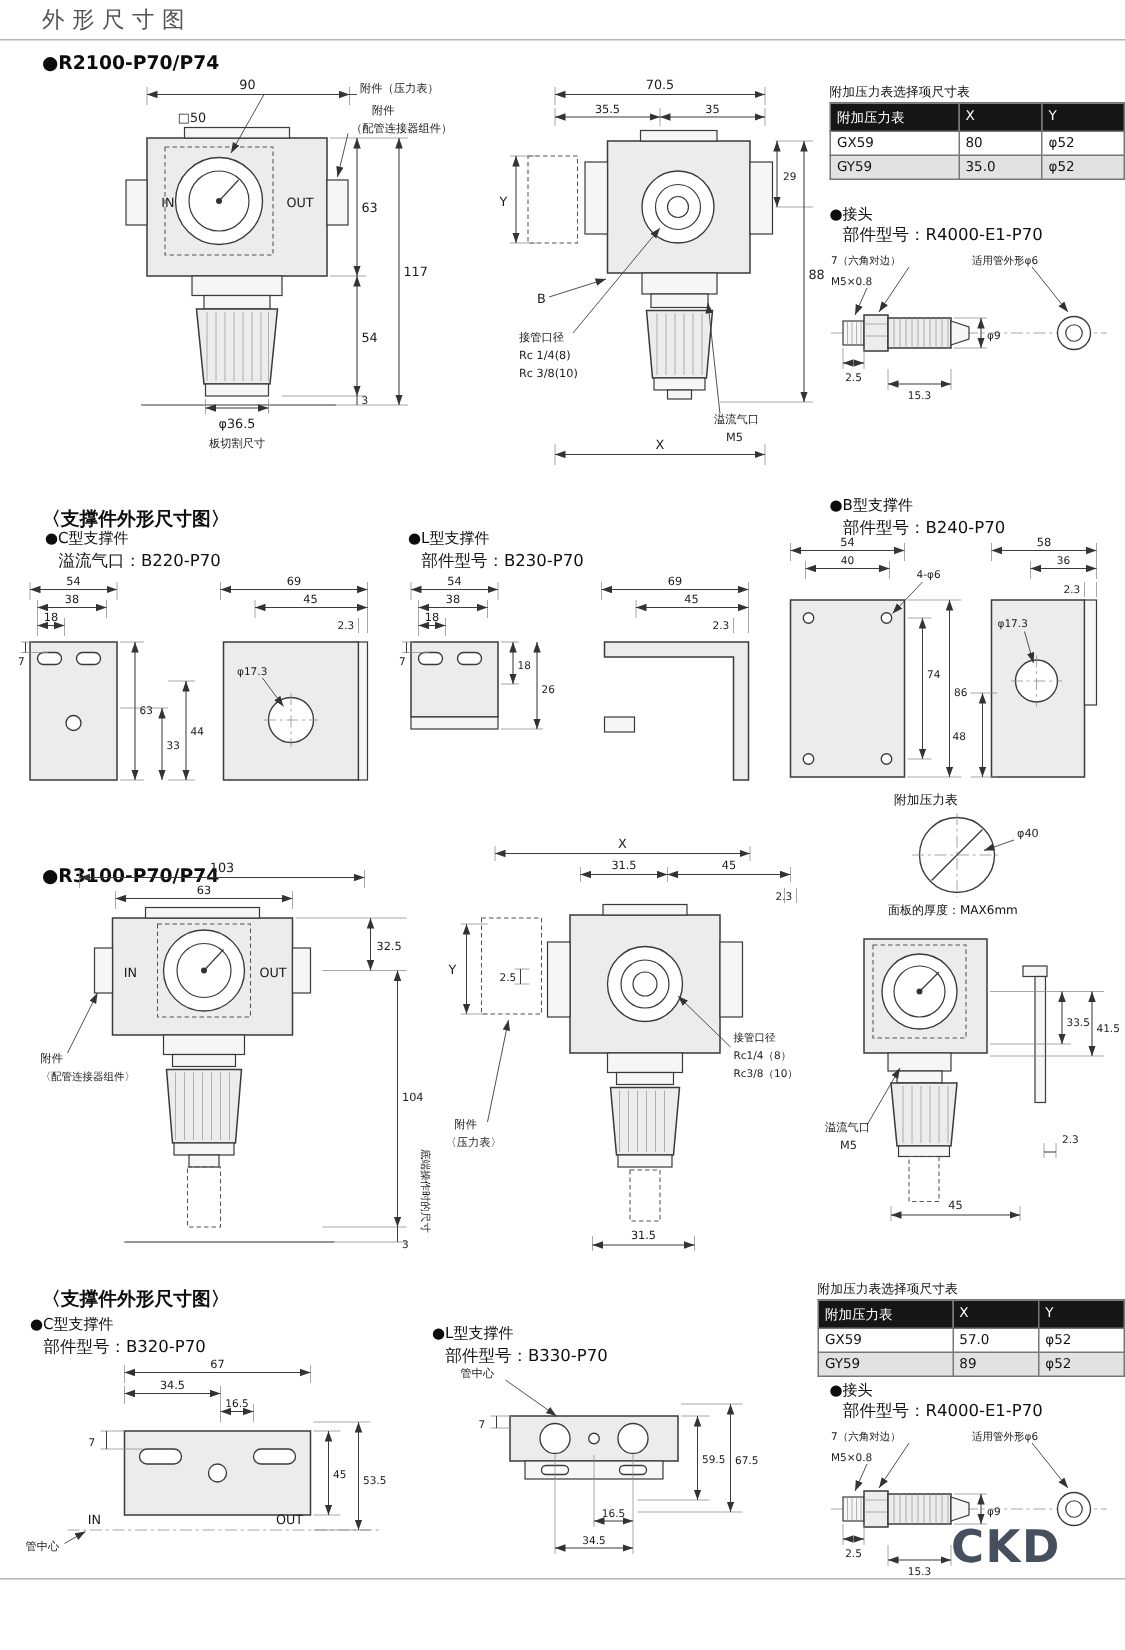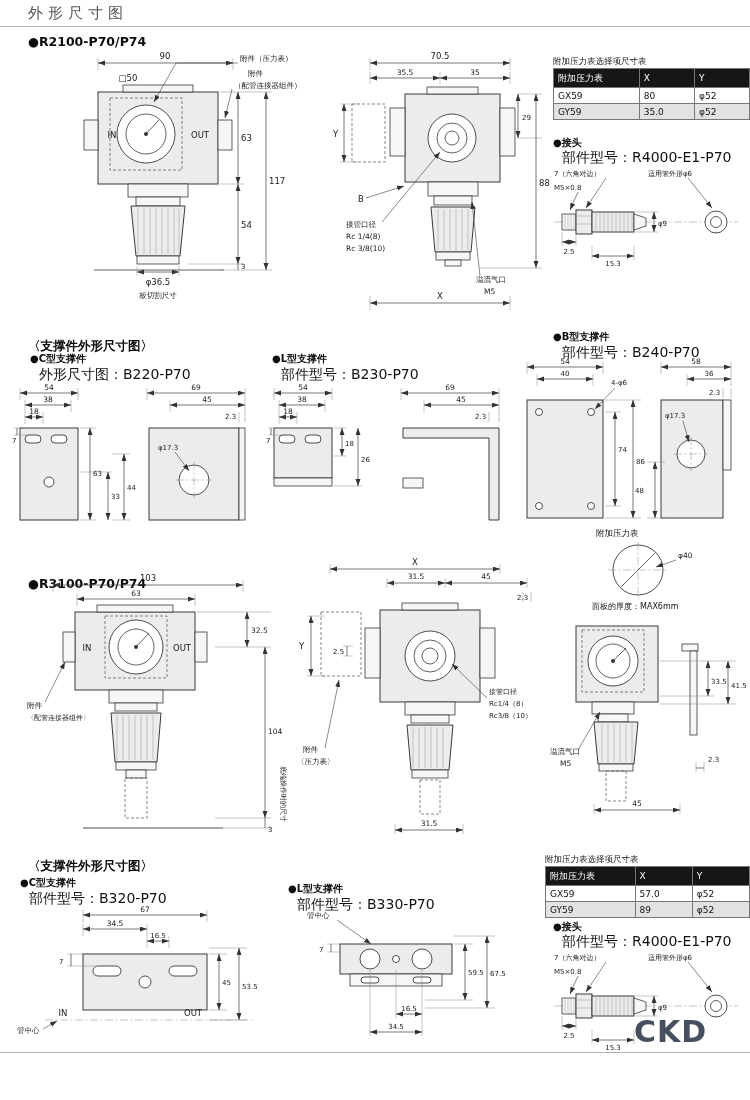--- a/index.html
+++ b/index.html
@@ -14,22 +14,22 @@
   .o{fill:#ececec;stroke:#3a3a3a;stroke-width:1}
   .o2{fill:#f6f6f6;stroke:#3a3a3a;stroke-width:0.8}
   .w{fill:#fff;stroke:#3a3a3a;stroke-width:0.9}
   .ln{stroke:#3a3a3a;stroke-width:0.8;fill:none}
   .th{stroke:#909090;stroke-width:0.45;fill:none}
   .dash{stroke:#555;stroke-width:0.7;fill:none;stroke-dasharray:3,2}
   .cl{stroke:#888;stroke-width:0.5;fill:none;stroke-dasharray:8,2.5,2,2.5}
   .ldr{stroke:#3c3c3c;stroke-width:0.6;fill:none}
   .pagetitle{font-size:15px;color:#555;letter-spacing:5px}
   .hdg{font-weight:bold;font-size:12.5px;color:#0d0d0d}
-  .b{font-weight:bold;font-size:10px;color:#0d0d0d}
-  .sub{font-size:14px;color:#111}
+  .b{font-weight:normal;font-size:10px;color:#0d0d0d}
+  .sub{font-size:11px;color:#111}
   .cap{font-size:8.5px;color:#111}
   table.gt{border-collapse:collapse;background:#fff}
   .gt th,.gt td{border:1px solid #777;font-size:9px;padding:2.5px 4px;text-align:left;color:#111}
   .gt th{background:#161616;color:#fff;font-weight:normal}
   .gt th:first-child{width:84px}
   .gt th:nth-child(2),.gt th:nth-child(3){width:50px}
   .gt tr.alt td{background:#e2e2e2}
   .rule{border-top:1px solid #b5b5b5}
   .logo{font-size:30px;font-weight:bold;color:#454f5e;letter-spacing:1px}
   .note8{font-size:8px;color:#111}
@@ -190,21 +190,21 @@
   <text class="xs" x="6" y="26">M5×0.8</text>
   <text class="xs" x="100" y="12">适用管外形φ6</text>
   <text class="xs" x="110" y="62">φ9</text>
   <text class="xs" x="21" y="90" text-anchor="middle">2.5</text>
   <text class="xs" x="65" y="102" text-anchor="middle">15.3</text>
 </svg>
 
 <div class="abs hdg" style="left:28px;top:338px">〈支撑件外形尺寸图〉</div>
 
 <div class="abs b" style="left:30px;top:352px">●C型支撑件</div>
-<div class="abs sub" style="left:39px;top:366px">外形尺寸图：B220-P70</div>
+<div class="abs sub" style="left:39px;top:366px">溢流气口：B220-P70</div>
 <svg style="left:12px;top:382px" width="252" height="150" viewBox="0 0 252 150">
   <g>
     <rect class="o" x="8" y="46" width="58" height="92"></rect>
     <rect class="w" x="13" y="53" width="16" height="8" rx="4"></rect>
     <rect class="w" x="39" y="53" width="16" height="8" rx="4"></rect>
     <circle class="w" cx="37" cy="100" r="5"></circle>
   </g>
   <g>
     <rect class="o" x="137" y="46" width="90" height="92"></rect>
     <rect class="o2" x="227" y="46" width="6" height="92"></rect>

